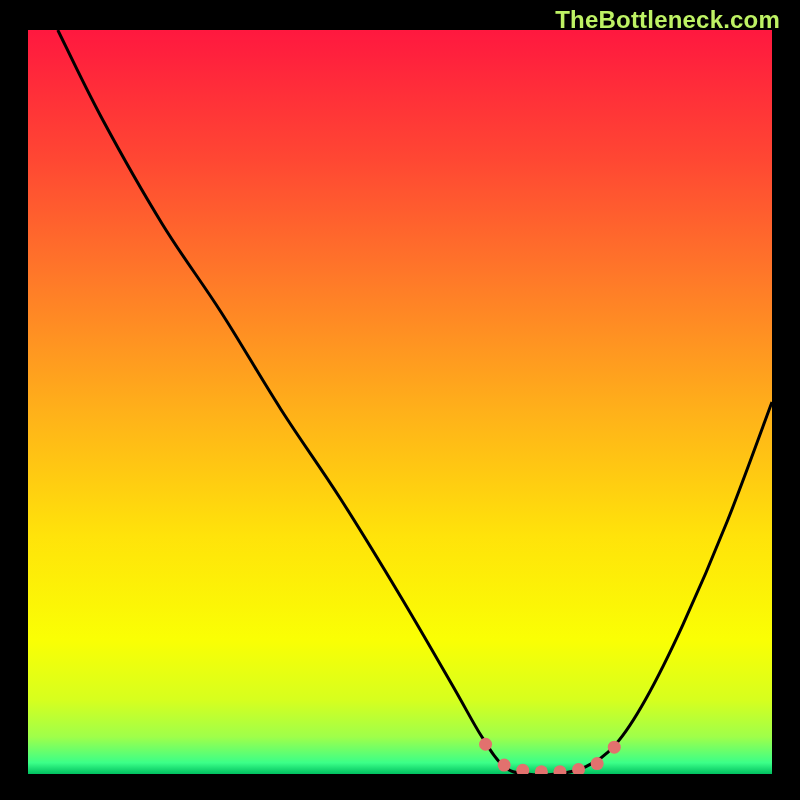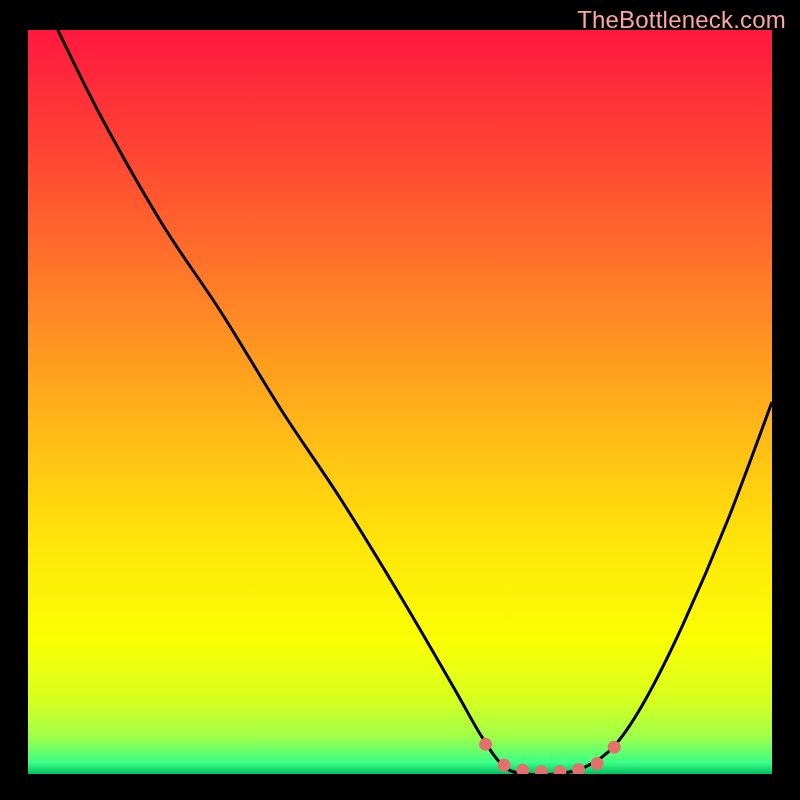--- a/index.html
+++ b/index.html
@@ -12,24 +12,24 @@
     font-family: Arial, Helvetica, sans-serif;
   }
   .chart-wrap {
     position: relative;
     width: 800px;
     height: 800px;
   }
   .brand {
     position: absolute;
     top: 6px;
-    right: 14px;
-    color: #fca5a5;
+    right: 20px;
+    color: #bef264;
     font-size: 24px;
-    font-weight: 400;
+    font-weight: 700;
     letter-spacing: 0.2px;
     z-index: 10;
   }
   svg {
     display: block;
   }
 </style>
 </head>
 <body>
 

